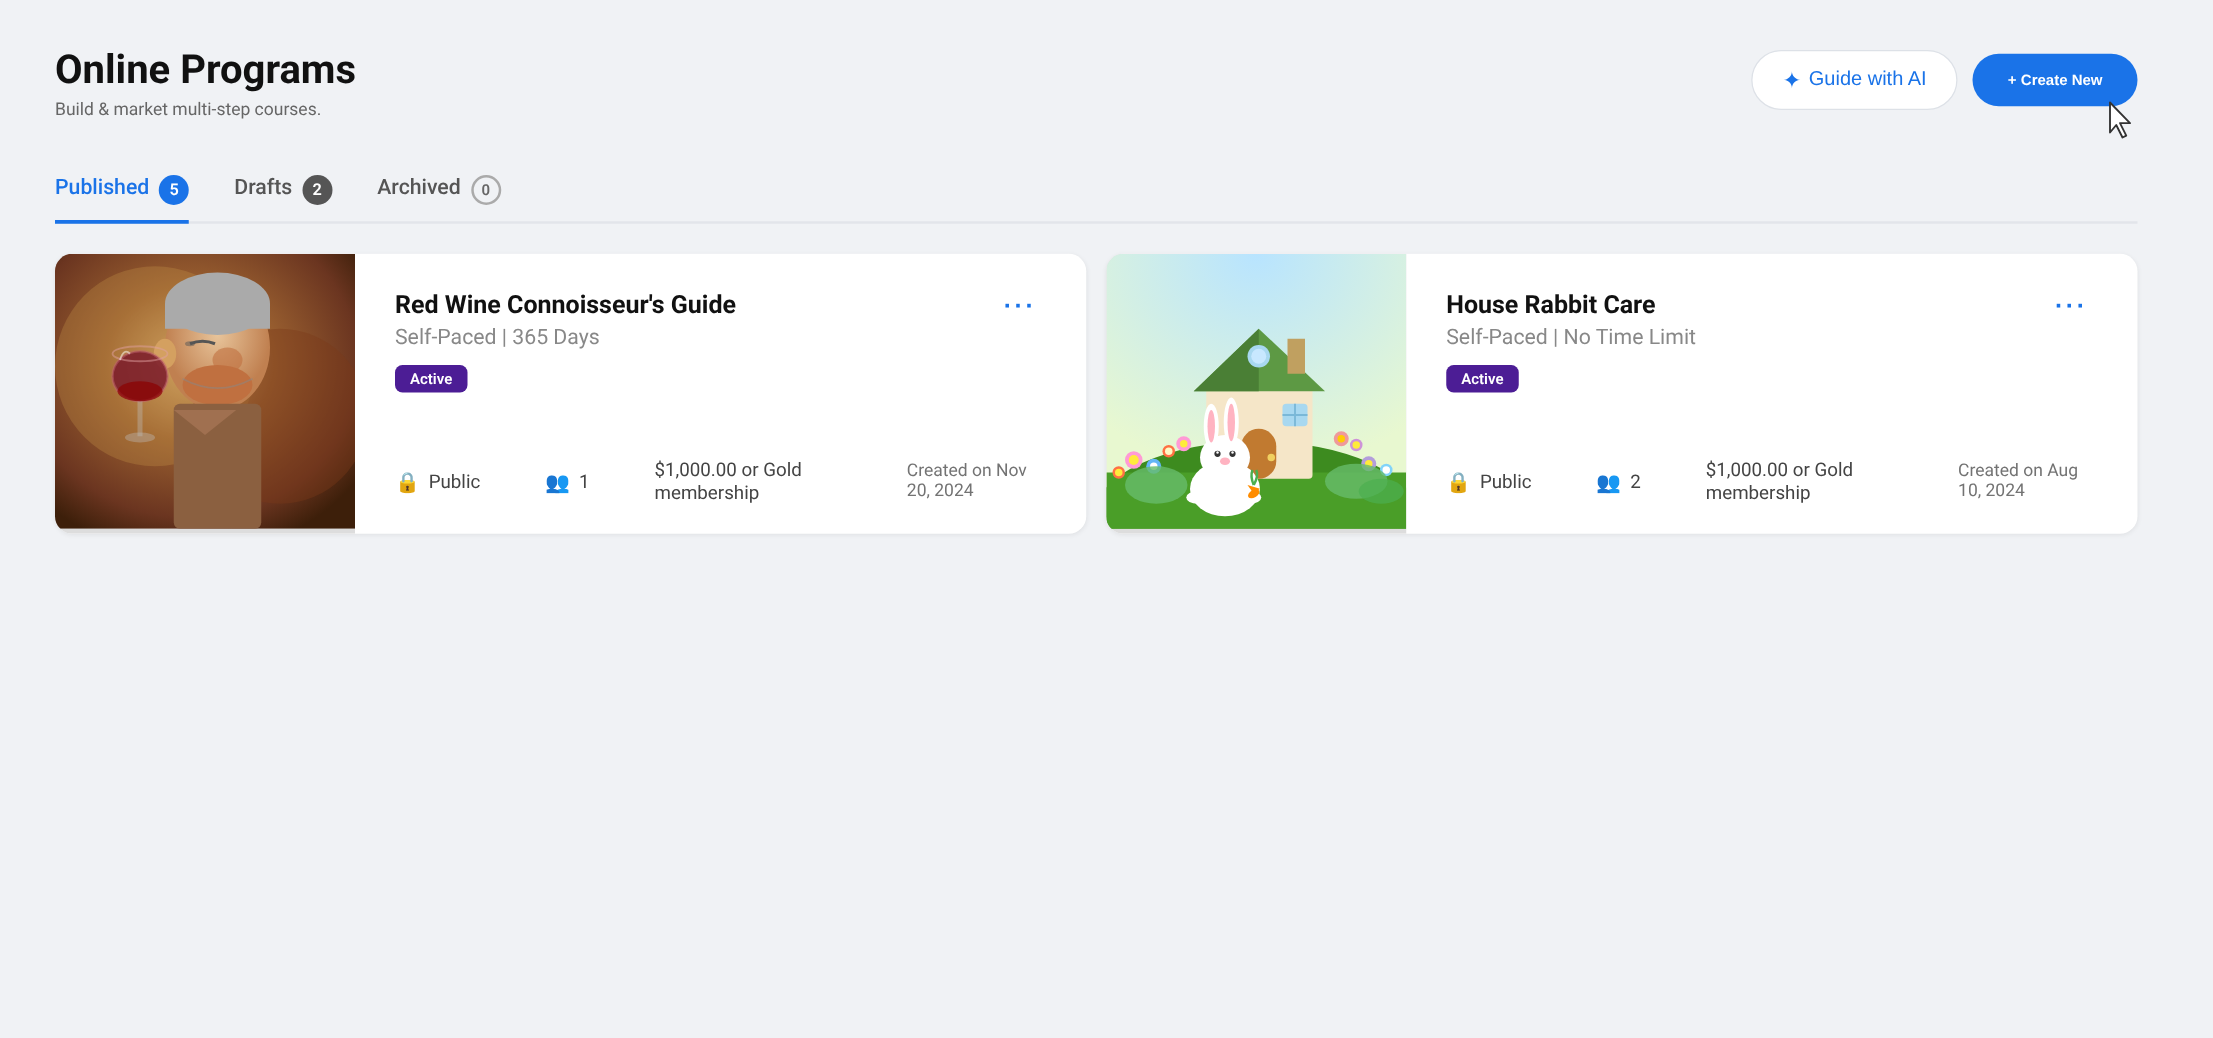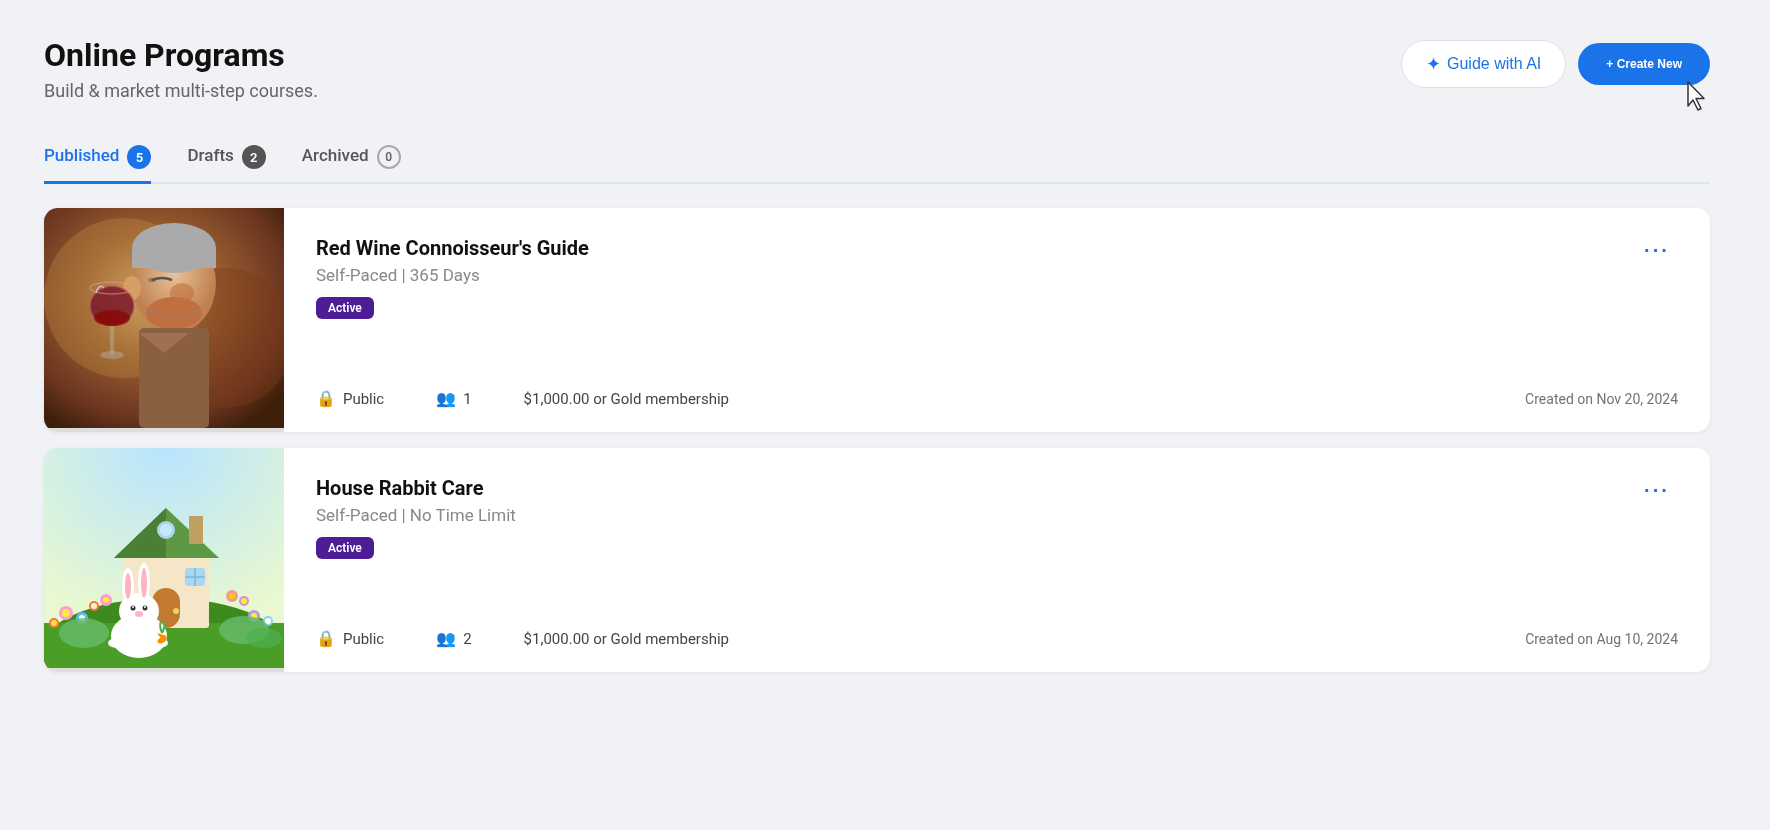--- a/index.html
+++ b/index.html
@@ -23,21 +23,21 @@
       margin-bottom: 32px;
     }
     .header-left {}
     .page-title {
       font-size: 32px;
       font-weight: 700;
       color: #111;
       line-height: 1.2;
     }
     .page-subtitle {
-      font-size: 18px;
+      font-size: 14px;
       color: #666;
       margin-top: 6px;
     }
     .header-actions {
       display: flex;
       gap: 12px;
       align-items: center;
       margin-top: 4px;
     }
     .btn-create-ai {
@@ -114,21 +114,20 @@
     .tab-badge.outline {
       background: transparent;
       border: 2px solid #aaa;
       color: #666;
       font-size: 12px;
     }
 
     
     .program-list {
       display: flex;
-      flex-direction: column;
       gap: 16px;
     }
 
     .program-card {
       background: #fff;
       border-radius: 14px;
       display: flex;
       align-items: stretch;
       overflow: hidden;
       box-shadow: 0 1px 4px rgba(0,0,0,0.07);

